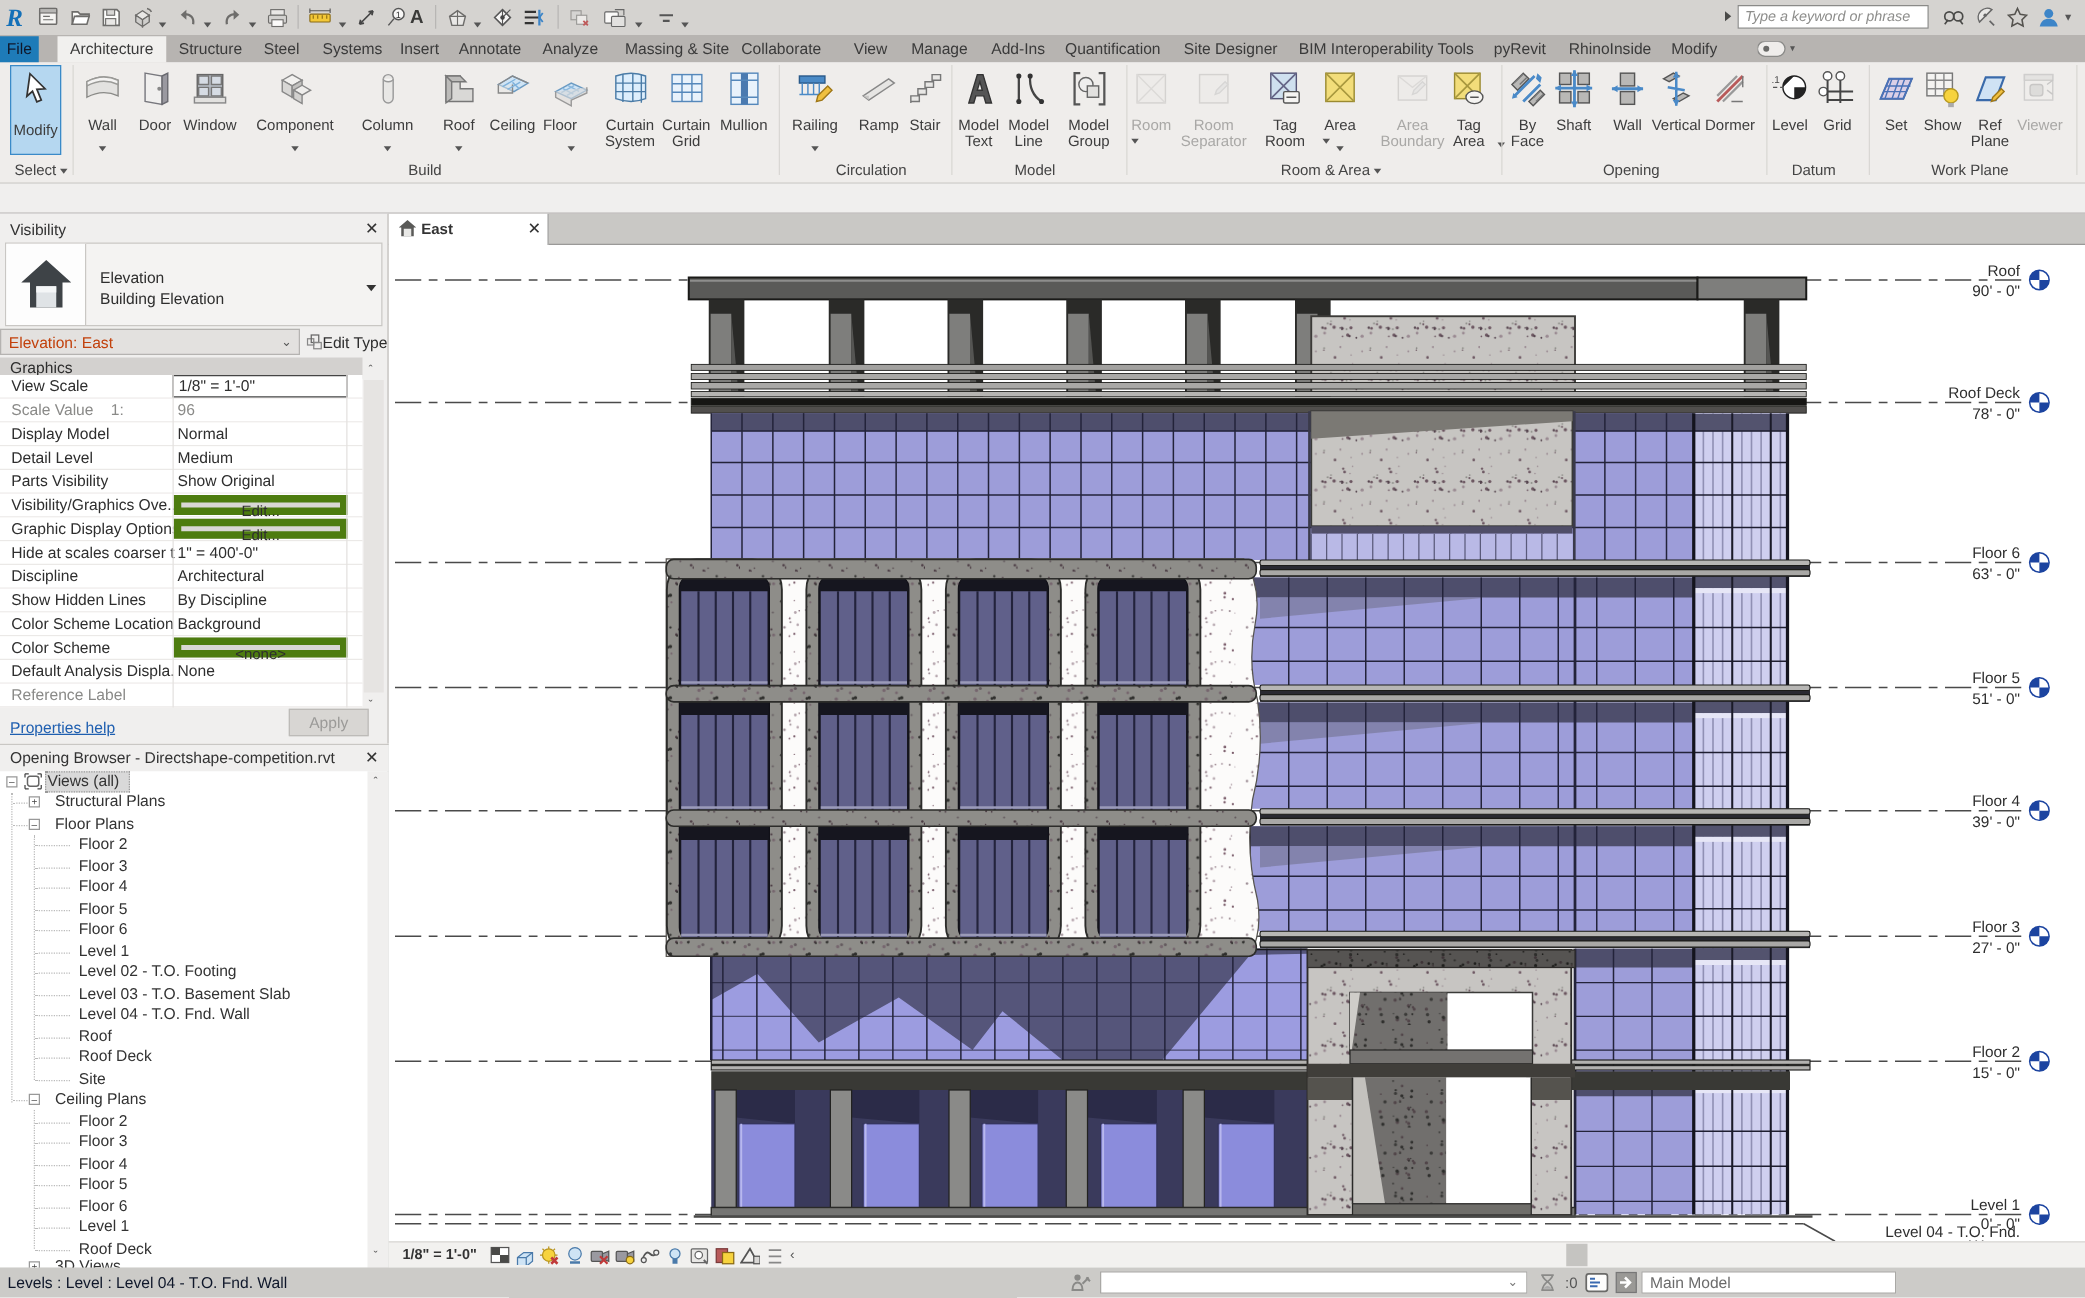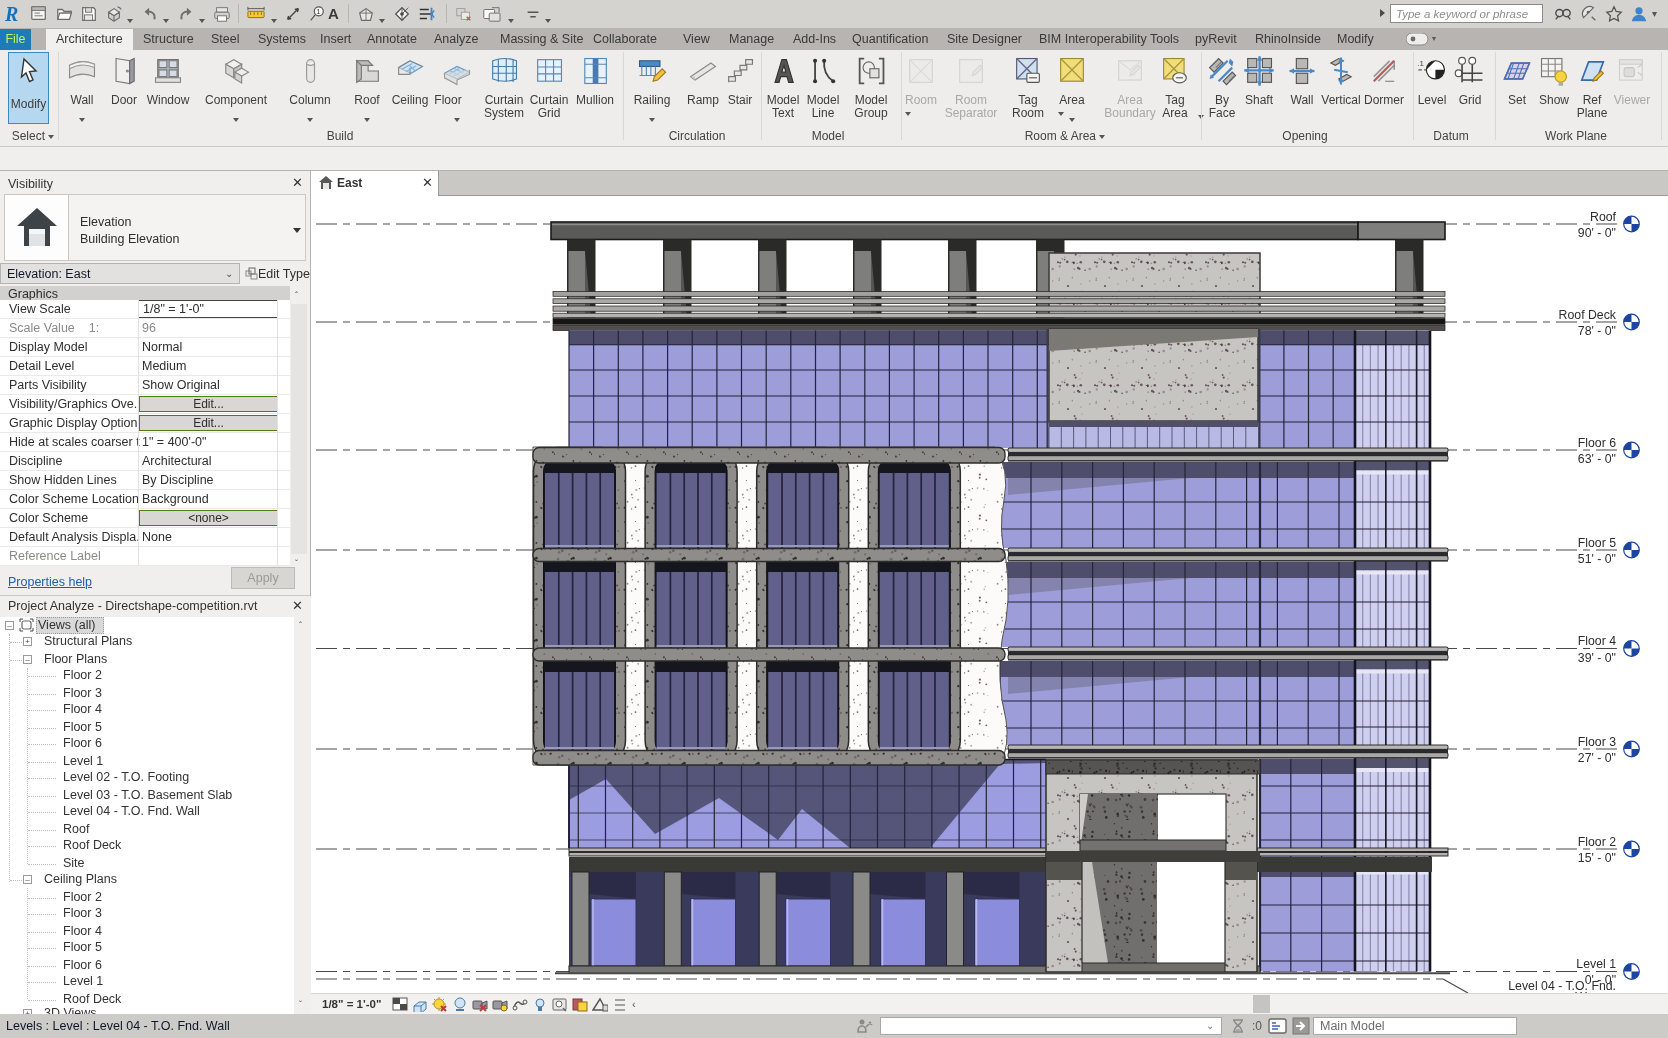--- a/index.html
+++ b/index.html
@@ -14,21 +14,21 @@
 #viewbar{position:absolute;left:311px;top:993px;width:1357px;height:21px;background:#f2f1ef;border-top:1px solid #d8d6d4}
 #statusbar{position:absolute;left:0;top:1014px;width:1668px;height:24px;background:#cccbc8}
 .rlabel{position:absolute;font-size:12px;color:#3d3d3d;text-align:center;line-height:13px}
 .rlabel.dis{color:#a9a8a6}
 .grplabel{position:absolute;top:79px;font-size:12px;color:#444;text-align:center}
 .vsep{position:absolute;top:52px;height:88px;width:1px;background:#d9d7d4}
 .caret{display:inline-block;width:0;height:0;border-left:3.5px solid transparent;border-right:3.5px solid transparent;border-top:4px solid #555;vertical-align:middle}
 .prow{position:absolute;left:0;width:290px;height:19px;border-bottom:1px solid #ebe9e7;background:#fff;font-size:12.5px;color:#2e2e2e}
 .pname{position:absolute;left:9px;top:2px;white-space:nowrap;max-width:131px;overflow:hidden}
 .pval{position:absolute;left:142px;top:2px;white-space:nowrap}
-.pbtn{position:absolute;left:139px;top:1px;width:139px;height:16px;background:#d9d7d5;border:1px solid #4d7c0f;text-align:center;font-size:12px;color:#2e2e2e;line-height:15px}
+.pbtn{position:absolute;left:139px;top:1px;width:139px;height:16px;background:#d9d7d5;border:6px solid #4d7c0f;text-align:center;font-size:12px;color:#2e2e2e;line-height:15px}
 .titem{position:absolute;font-size:12.5px;color:#333;white-space:nowrap}
 </style></head><body>
 
 <div id="titlebar">
  <svg class="abs" style="left:4px;top:3px" width="22" height="22" viewBox="0 0 22 22">
       <text x="1" y="18" font-size="20" font-weight="bold" font-style="italic" fill="#1470b8" font-family="Liberation Serif,serif">R</text>
     </svg>
  <svg class="abs" style="left:30px;top:5px" width="18" height="18" viewBox="0 0 20 20">
       <rect x="2" y="2" width="15" height="14" rx="1" fill="#f5f4f2" stroke="#6e6d6b" stroke-width="1.4"></rect>
       <rect x="2" y="2" width="15" height="4" fill="#b8b7b5" stroke="#6e6d6b"></rect>
@@ -133,21 +133,21 @@
       <circle cx="10" cy="6.5" r="4" fill="#3d85c8"></circle>
       <path d="M2 18c1-5 4-7 8-7s7 2 8 7z" fill="#3d85c8"></path>
     </svg>
  <div class="abs" style="left:1652px;top:8px;font-size:10px;color:#555">▾</div>
 
  <div class="abs" style="left:1390px;top:4px;width:153px;height:19px;background:#fff;border:1px solid #8a8a88;font-size:11.5px;font-style:italic;color:#8d8d8b;padding:3px 5px">Type a keyword or phrase</div>
  <div class="abs" style="left:1380px;top:9px;width:0;height:0;border-top:4px solid transparent;border-bottom:4px solid transparent;border-left:5px solid #4a4a48"></div>
 </div>
 
 <div id="menubar">
- <div class="tab" style="left:0;width:31px;background:#1e7bb8;color:#bef264;text-align:center;padding:0">File</div>
+ <div class="tab" style="left:0;width:31px;background:#1e7bb8;color:#0f172a;text-align:center;padding:0">File</div>
  <div class="tab" style="left:46px;background:#f1f0ee">Architecture</div>
  <div class="tab" style="left:133px">Structure</div>
  <div class="tab" style="left:201px">Steel</div>
  <div class="tab" style="left:248px">Systems</div>
  <div class="tab" style="left:310px">Insert</div>
  <div class="tab" style="left:357px">Annotate</div>
  <div class="tab" style="left:424px">Analyze</div>
  <div class="tab" style="left:490px">Massing &amp; Site</div>
  <div class="tab" style="left:583px">Collaborate</div>
  <div class="tab" style="left:673px">View</div>
@@ -426,21 +426,21 @@
             <rect x="24" y="34" width="16" height="17" fill="#dfe3e6"></rect>
             <path d="M24 34h16v5h-16z" fill="#f4f6f7"></path>
           </svg>
    </div>
    <div class="abs" style="left:75px;top:20px;font-size:12.5px;color:#2e2e2e">Elevation</div>
    <div class="abs" style="left:75px;top:37px;font-size:12.5px;color:#2e2e2e">Building Elevation</div>
    <div class="abs" style="left:288px;top:33px;width:0;height:0;border-left:4.5px solid transparent;border-right:4.5px solid transparent;border-top:5.5px solid #333"></div>
   </div>
 
   <div class="abs" style="left:0;top:92px;width:240px;height:21px;background:#e3e1df;border:1px solid #b5b3b1">
-   <div class="abs" style="left:6px;top:3px;font-size:12.5px;color:#0f172a">Elevation: East</div>
+   <div class="abs" style="left:6px;top:3px;font-size:12.5px;color:#c2410c">Elevation: East</div>
    <div class="abs" style="left:224px;top:4px;font-size:10px;color:#555">⌄</div>
   </div>
   <svg class="abs" style="left:245px;top:96px" width="13" height="13" viewBox="0 0 13 13">
         <rect x="1" y="4" width="5" height="5" fill="none" stroke="#888"></rect>
         <rect x="4" y="1" width="6" height="6" fill="none" stroke="#666"></rect>
         <rect x="6" y="7" width="6" height="5" fill="none" stroke="#888"></rect>
       </svg>
   <div class="abs" style="left:258px;top:96px;font-size:12.5px;color:#2e2e2e;white-space:nowrap">Edit Type</div>
 
   <div class="abs" style="left:0;top:115px;width:290px;height:17px;background:#d3d1cf;font-size:12.5px;color:#2e2e2e;padding:1px 0 0 8px">Graphics</div>
@@ -509,21 +509,21 @@
    <div class="abs" style="left:4px;top:4px;font-size:9px;color:#555">ˆ</div>
    <div class="abs" style="left:0;top:18px;width:16px;height:250px;background:#e6e4e2"></div>
    <div class="abs" style="left:4px;top:272px;font-size:9px;color:#555">ˇ</div>
   </div>
   <div class="abs" style="left:8px;top:404px;font-size:12.5px;color:#1f5fb0;text-decoration:underline">Properties help</div>
   <div class="abs" style="left:231px;top:396px;width:64px;height:22px;background:#d8d6d3;border:1px solid #bdbbb8;text-align:center;font-size:12.5px;color:#9b9a98;line-height:20px">Apply</div>
  </div>
 
  <div class="abs" style="left:0;top:424px;width:311px;height:419px;background:#fff;border-right:1px solid #b5b3b0;border-top:1px solid #c9c7c4">
   <div class="abs" style="left:0;top:0;width:311px;height:21px;background:#f0efee">
-   <div class="abs" style="left:8px;top:3px;font-size:12.5px;color:#333">Project Analyze - Directshape-competition.rvt</div>
+   <div class="abs" style="left:8px;top:3px;font-size:12.5px;color:#333">Opening Browser - Directshape-competition.rvt</div>
    <div class="abs" style="left:292px;top:2px;font-size:13px;color:#333">✕</div>
   </div>
   <div id="tree" style="position:absolute;left:0;top:0;width:294px;height:419px;overflow:hidden">
   <div class="abs" style="left:9px;top:36px;width:1px;height:0px;border-left:1px dotted #b5b5b5"></div>
   <div class="abs" style="left:9px;top:38px;width:1px;height:248px;border-left:1px dotted #bbb"></div>
   <div class="abs" style="left:10px;top:46px;width:12px;height:1px;border-top:1px dotted #bbb"></div>
   <div class="abs" style="left:10px;top:64px;width:12px;height:1px;border-top:1px dotted #bbb"></div>
   <div class="abs" style="left:10px;top:284px;width:12px;height:1px;border-top:1px dotted #bbb"></div>
   <div class="abs" style="left:27px;top:72px;width:1px;height:196px;border-left:1px dotted #bbb"></div>
   <div class="abs" style="left:27px;top:292px;width:1px;height:111px;border-left:1px dotted #bbb"></div>

